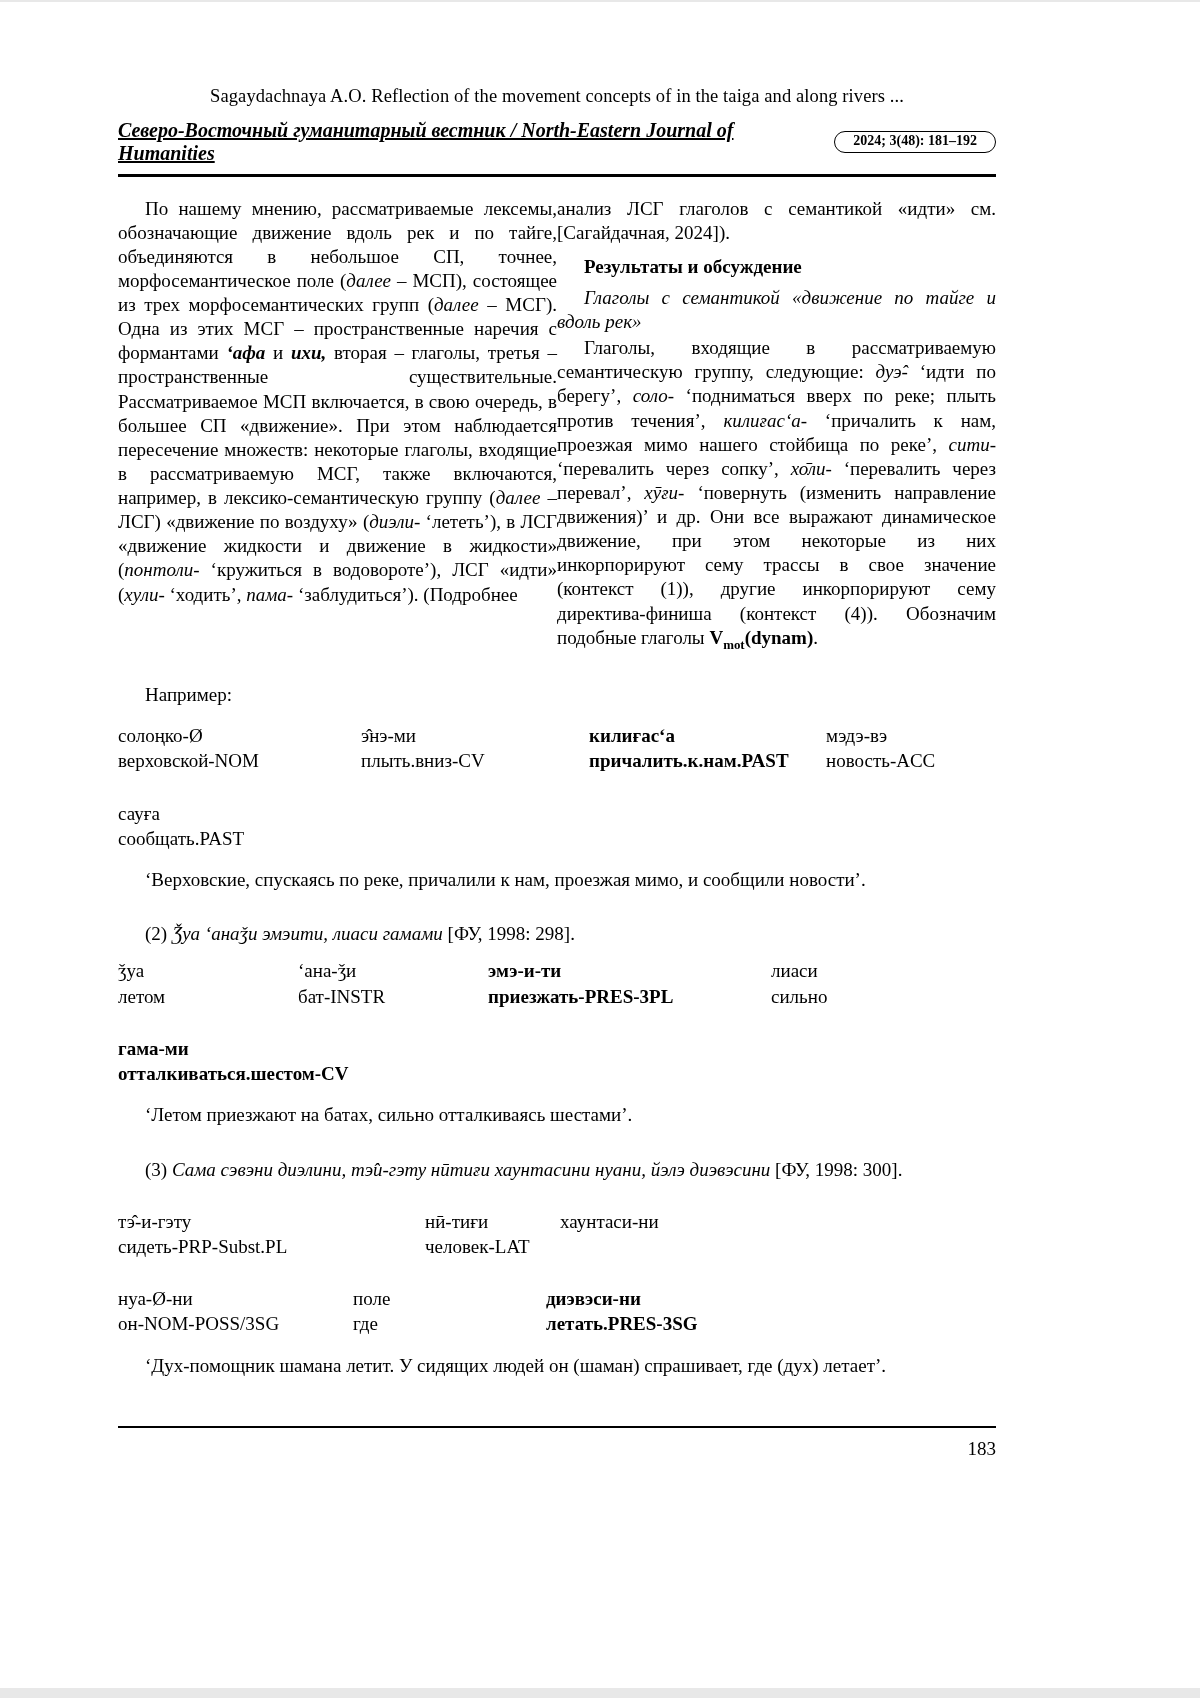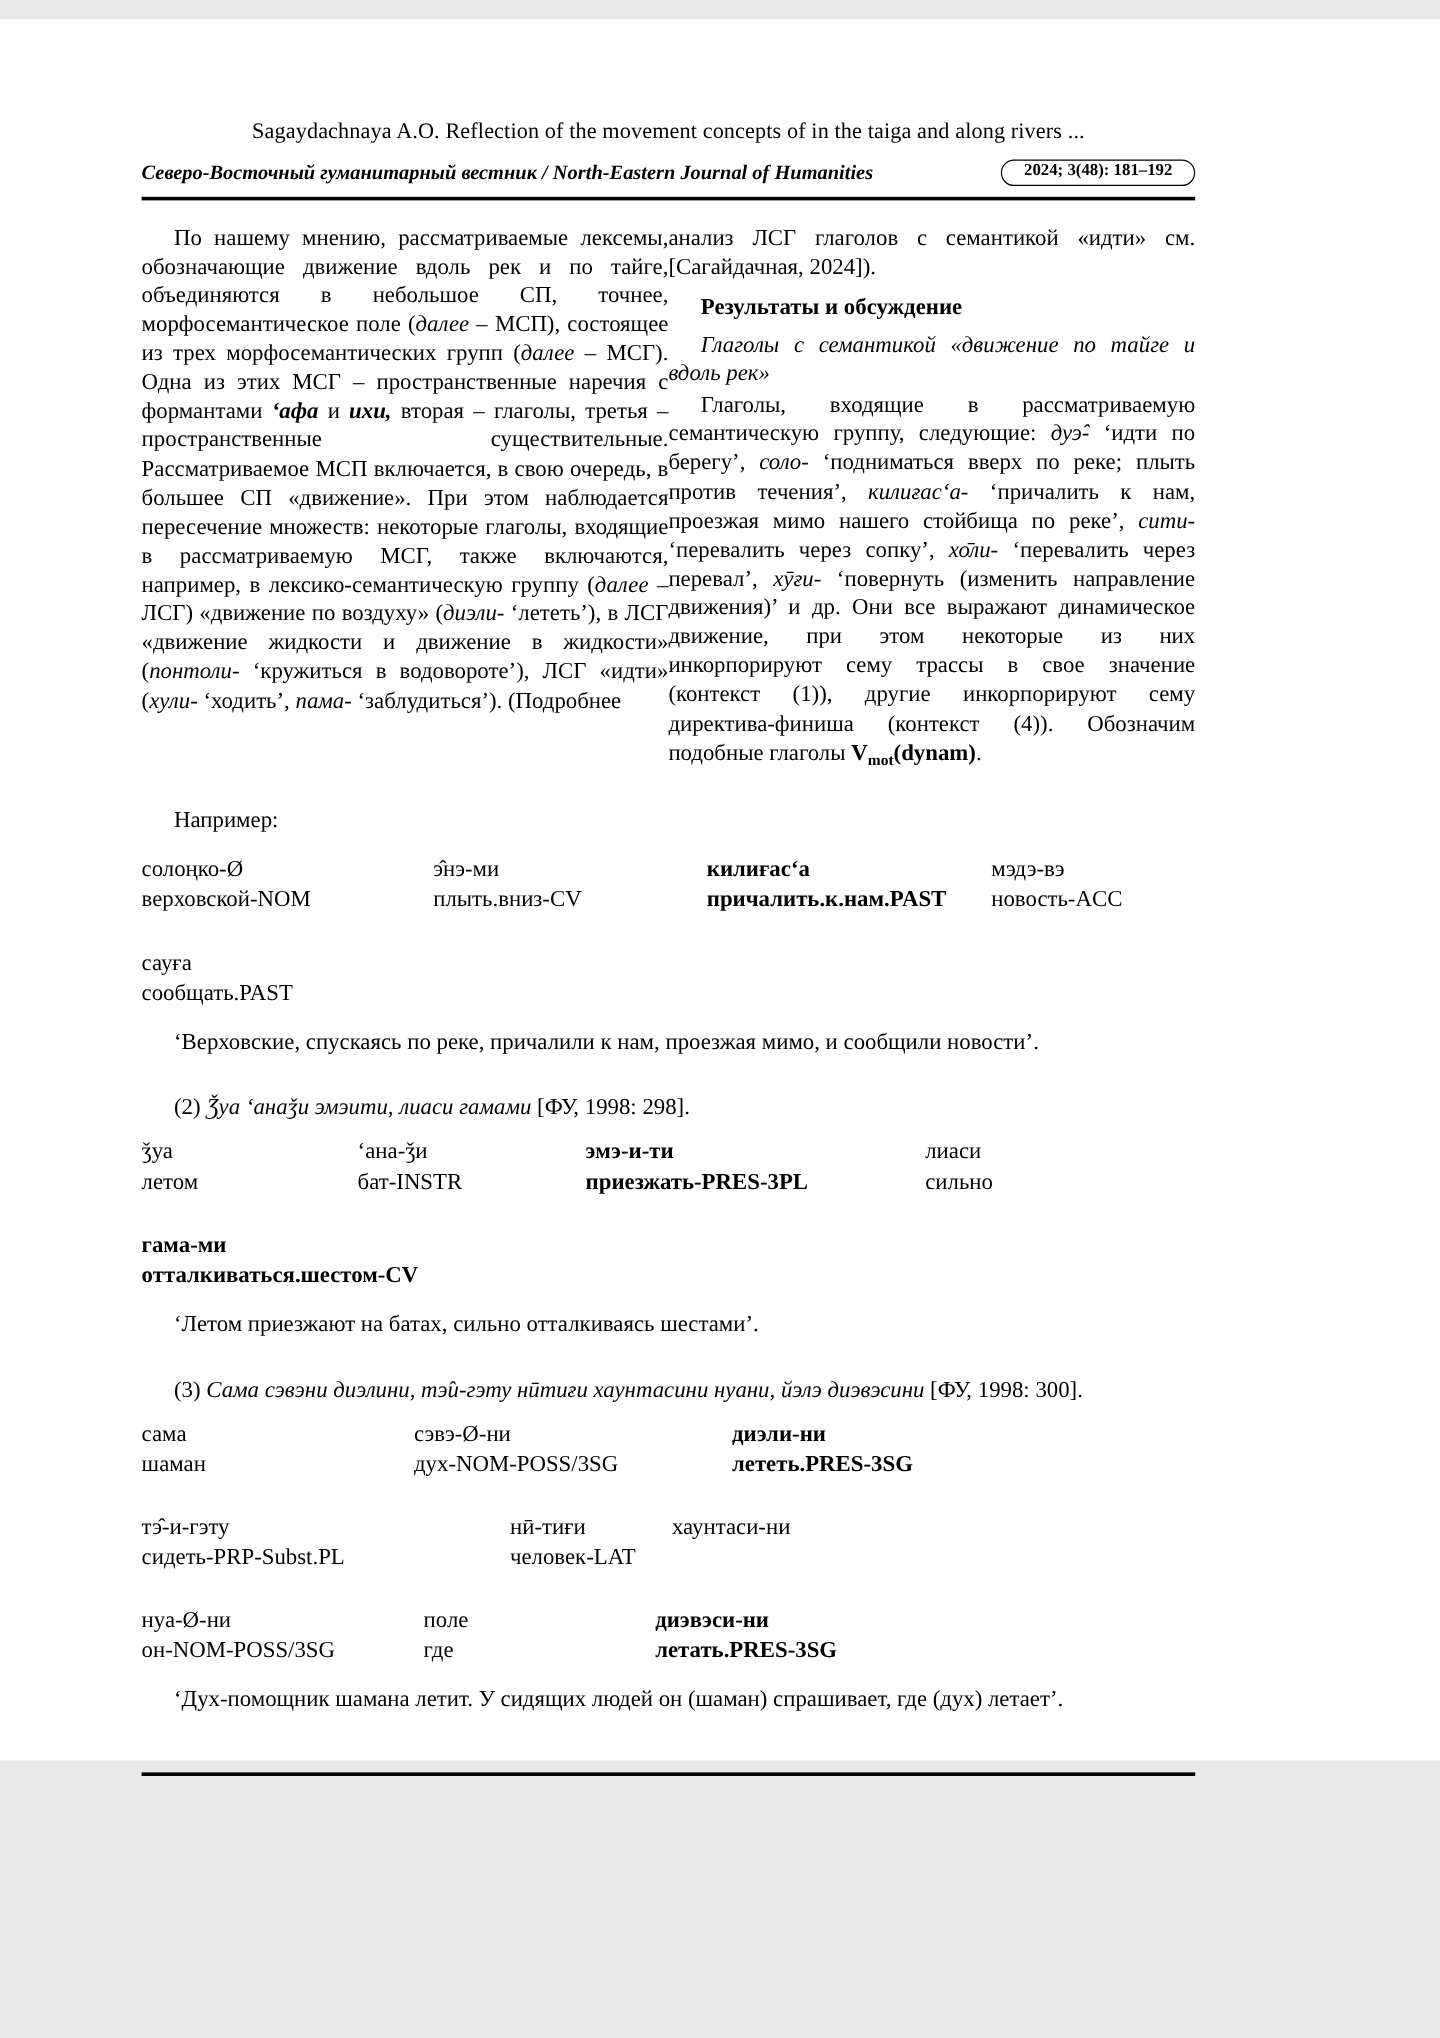--- a/index.html
+++ b/index.html
@@ -1,23 +1,23 @@
 <!DOCTYPE html>
 <html lang="ru"><head>
 <meta charset="utf-8">
 <style>
   html,body{margin:0;padding:0;background:#e8e8e8;}
   .page{
-    width:1200px;height:1451px;margin:16px auto;background:#ffffff;color:#000;
+    width:1200px;height:1686px;margin:2px auto;background:#ffffff;color:#000;
     font-family:"Liberation Serif","DejaVu Serif",serif;font-size:19px;
     box-sizing:border-box;padding:84px 204px 0 118px;position:relative;
   }
   .running-head{text-align:center;font-size:18.5px;letter-spacing:.1px;}
   .journal-row{display:flex;justify-content:space-between;align-items:center;margin-top:12px;}
-  .journal-title{font-weight:bold;font-style:italic;font-size:17px;}
+  .journal-title{font-weight:bold;font-style:italic;font-size:20px;text-decoration:underline;}
   .issue-pill{border:1.6px solid #000;border-radius:20px;padding:1px 18px 3px;font-size:14px;font-weight:bold;white-space:nowrap;}
   .rule{height:2.6px;background:#000;border:0;margin:9px 0 0;}
   .columns{display:flex;margin-top:20px;}
   .col{flex:1;min-width:0;}
   .para{margin:0;line-height:1.27;}
   .indent{text-indent:27px;}
   .justify{text-align:justify;hyphens:auto;-webkit-hyphens:auto;}
   .heading-bold{font-weight:bold;margin:10px 0 7px;}
   .heading-bi{font-weight:normal;font-style:italic;margin:0 0 2px;}
   .rs-i{font-style:italic;}
@@ -98,28 +98,20 @@
         <div class="b">приезжать-PRES-3PL</div>
         <div>сильно</div>
       </div>
     <div class="gloss g-cont gloss-gap">
         <div class="b">гама-ми</div>
         <div class="b">отталкиваться.шестом-CV</div>
       </div>
     <p class="para translation">‘Летом приезжают на батах, сильно отталкиваясь шестами’.</p>
 
     <p class="para indent ex-head"><span>(3) </span><span class="rs-i">Сама сэвэни диэлини, тэ̂и-гэту нӣтиғи хаунтасини нуани, йэлэ диэвэсини</span><span> [ФУ, 1998: 300].</span></p>
-    <div class="gloss g-ex3a">
-        <div>сама</div>
-        <div>сэвэ-Ø-ни</div>
-        <div class="b">диэли-ни</div>
-        <div>шаман</div>
-        <div>дух-NOM-POSS/3SG</div>
-        <div class="b">лететь.PRES-3SG</div>
-      </div>
     <div class="gloss g-ex3b gloss-gap">
         <div>тэ̂-и-гэту</div>
         <div>нӣ-тиғи</div>
         <div>хаунтаси-ни</div>
         <div>сидеть-PRP-Subst.PL</div>
         <div>человек-LAT</div>
       </div>
     <div class="gloss g-ex3c gloss-gap">
         <div>нуа-Ø-ни</div>
         <div>поле</div>

